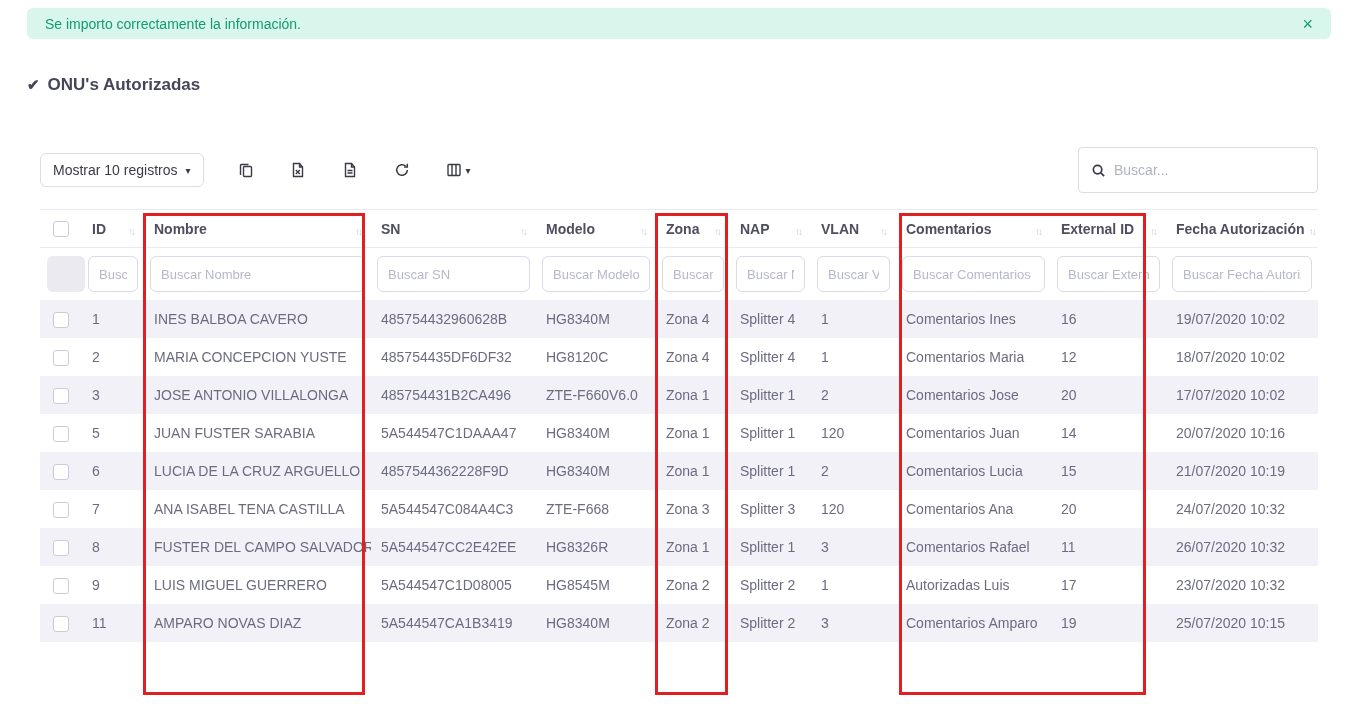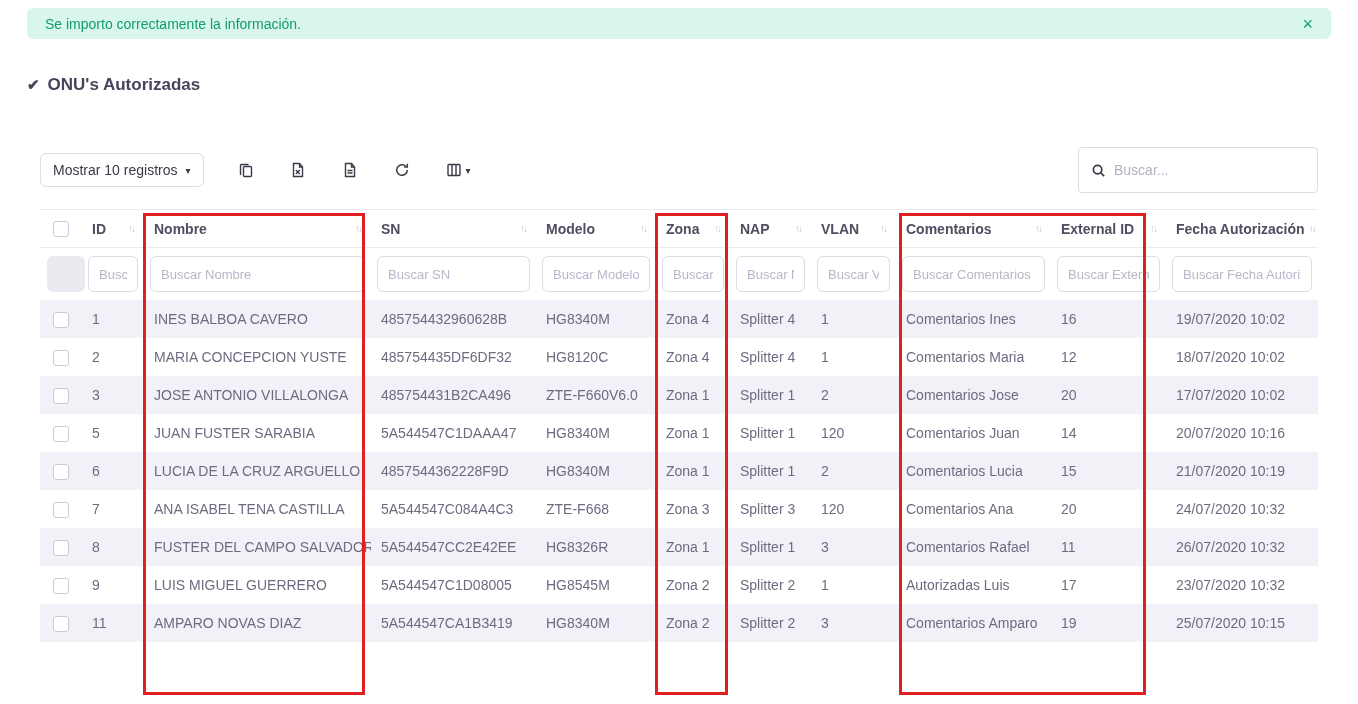--- a/index.html
+++ b/index.html
@@ -82,21 +82,21 @@
   col.col-external_id { width: 115px; }
   col.col-fecha { width: auto; }
 
   thead th {
     height: 38px; padding: 0 10px;
     border-top: 1px solid #e9eaf2; border-bottom: 1px solid #e9eaf2;
     text-align: left; vertical-align: middle;
     font-size: 14px; font-weight: 700; color: #4e4e60;
     white-space: nowrap; overflow: hidden;
   }
-  .th-inner { display: flex; justify-content: space-between; align-items: center; gap: 4px; }
+  .th-inner { display: flex; justify-content: space-between; align-items: flex-end; gap: 4px; }
   .sort-icon { color: #c6c8d9; font-size: 10px; letter-spacing: -2px; font-weight: 400; }
 
   tr.filter-row td { padding: 8px 6px; height: 52px; border: none; vertical-align: middle; }
   .filter-input {
     width: 100%; height: 36px;
     border: 1px solid #d9dbe7; border-radius: 6px;
     padding: 0 10px; font-size: 13px; color: #6c6c80;
     font-family: "Liberation Sans", sans-serif; outline: none;
     background: #fff;
   }

